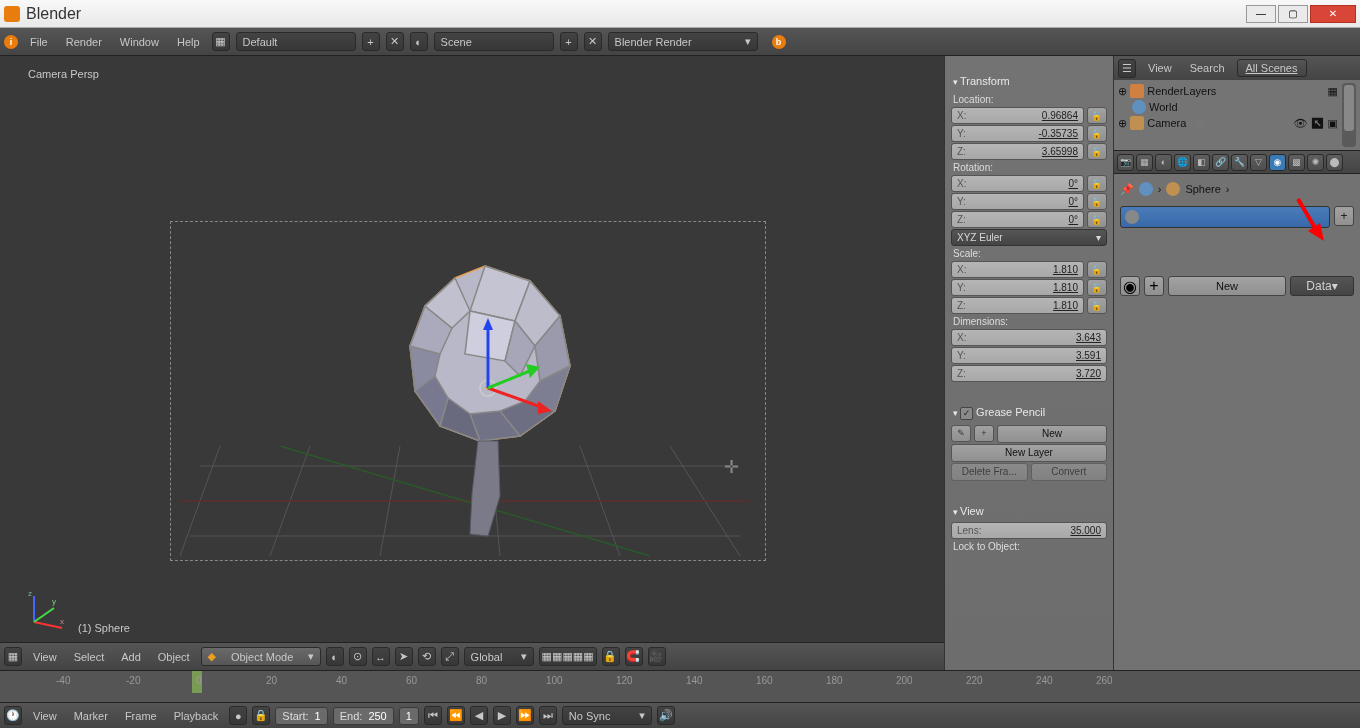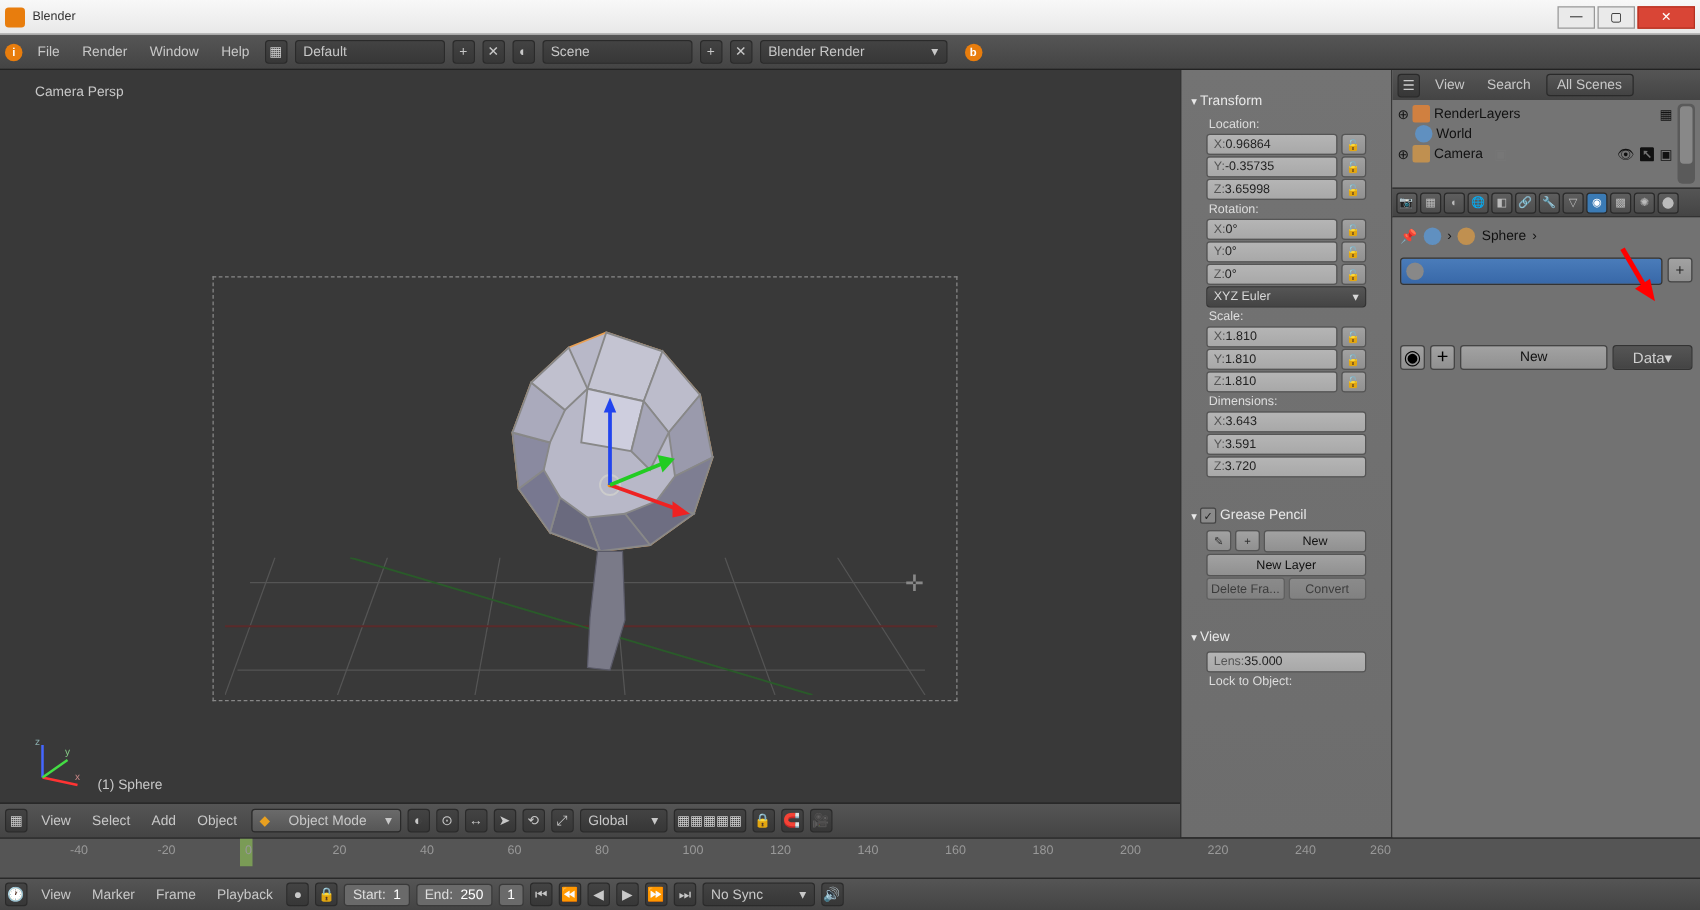--- a/index.html
+++ b/index.html
@@ -1,21 +1,21 @@
 <!DOCTYPE html>
 <html><head>
 <meta charset="utf-8">
 <style>
 * { box-sizing: border-box; margin: 0; padding: 0; font-family: Arial, sans-serif; }
 body { width: 1360px; height: 728px; background: #393939; overflow: hidden; display: flex; flex-direction: column; }
 
 
 .titlebar { height: 28px; background: linear-gradient(to bottom, #f8f8f8, #e8e8e8); display: flex; align-items: center; padding: 0 4px; border-bottom: 1px solid #aaa; }
 .titlebar .icon-blender { width: 16px; height: 16px; background: #e87d0d; border-radius: 3px; margin-right: 6px; }
-.titlebar .title { font-size: 10px; color: #333; flex: 1; }
+.titlebar .title { font-size: 16px; color: #333; flex: 1; }
 .titlebar .winbtns { display: flex; gap: 2px; }
 .titlebar .winbtn { width: 30px; height: 18px; display: flex; align-items: center; justify-content: center; font-size: 10px; border: 1px solid #999; background: #eaeaea; }
 .titlebar .winbtn.close { background: #d94536; color: #fff; border-color: #b53020; width: 46px; }
 
 
 .infobar { height: 28px; background: linear-gradient(to bottom, #555, #444); display: flex; align-items: center; padding: 0 4px; gap: 6px; font-size: 11px; color: #bbb; border-bottom: 1px solid #222; }
 .menu-item { color: #c8c8c8; padding: 2px 6px; cursor: pointer; }
 .hdr-ctrl { background: linear-gradient(to bottom, #434343, #373737); border: 1px solid #2a2a2a; border-radius: 3px; height: 19px; display: flex; align-items: center; padding: 0 6px; color: #c8c8c8; font-size: 11px; }
 .hdr-btn { width: 18px; justify-content: center; padding: 0; }
 .hdr-dropdown { min-width: 120px; justify-content: space-between; }
@@ -42,35 +42,35 @@
 .timeline-ruler .tick { position: absolute; top: 4px; }
 .timeline-ruler .zero { position: absolute; left: 192px; top: 0; width: 10px; height: 22px; background: #7a9b56; }
 .timeline-toolbar { height: 26px; background: linear-gradient(to bottom, #555, #444); display: flex; align-items: center; padding: 0 4px; gap: 5px; font-size: 11px; color: #c8c8c8; border-top: 1px solid #222; }
 .numfield { background: #6a6a6a; border: 1px solid #3a3a3a; border-radius: 3px; height: 18px; padding: 0 6px; display: flex; align-items: center; gap: 6px; color: #ddd; justify-content: space-between; }
 .numfield .val { color: #fff; }
 
 
 .npanel { width: 170px; background: linear-gradient(to bottom, #737373, #6d6d6d); display: flex; flex-direction: column; border-left: 1px solid #333; border-right: 1px solid #333; overflow-y: hidden; }
 .np-header { padding: 3px 8px; font-size: 11px; color: #e8e8e8; cursor: pointer; margin-top: 16px; }
 .np-header::before { content: "▾ "; font-size: 9px; }
-.np-group { padding: 2px 20px 4px; }
+.np-group { padding: 2px 6px 4px; }
 .np-label { font-size: 10px; color: #ddd; margin: 2px 0 2px 2px; }
 .np-row { display: flex; gap: 3px; margin-bottom: 1px; }
 .np-field { flex: 1; background: linear-gradient(to bottom, #b5b5b5, #a8a8a8); border: 1px solid #555; border-radius: 3px; height: 17px; display: flex; align-items: center; padding: 0 5px; font-size: 10px; color: #222; }
 .np-field .k { color: #555; }
-.np-field .v { flex: 1; text-align: left; }
+.np-field .v { flex: 1; text-align: right; text-decoration: underline; }
 .np-iconbtn { width: 20px; height: 17px; background: linear-gradient(to bottom, #a2a2a2, #909090); border: 1px solid #555; border-radius: 3px; display: flex; align-items: center; justify-content: center; font-size: 9px; color: #333; }
 .np-btn { flex: 1; background: linear-gradient(to bottom, #a2a2a2, #909090); border: 1px solid #555; border-radius: 3px; height: 18px; display: flex; align-items: center; justify-content: center; font-size: 10px; color: #111; }
 .np-dropdown { background: linear-gradient(to bottom, #555, #444); color: #d8d8d8; border: 1px solid #333; }
 
 
 .proppanel { width: 246px; background: #727272; display: flex; flex-direction: column; }
 .proppanel .outliner { height: 94px; background: #747474; display: flex; flex-direction: column; }
 .outliner-hdr { height: 24px; background: linear-gradient(to bottom, #555, #444); display: flex; align-items: center; padding: 0 4px; gap: 6px; font-size: 11px; color: #c8c8c8; }
-.outliner-btn { background: linear-gradient(to bottom, #555, #434343); border: 1px solid #2a2a2a; border-radius: 3px; height: 18px; padding: 0 8px; display: flex; align-items: center; }
+.outliner-btn { background: linear-gradient(to bottom, #555, #434343); border: 1px solid #2a2a2a; border-radius: 3px; height: 18px; padding: 0 8px; display: flex; align-items: center; text-decoration: underline; }
 .outliner-body { flex: 1; background: #747474; padding: 3px 4px; font-size: 11px; color: #111; display: flex; gap: 4px; }
 .ol-tree { flex: 1; }
 .ol-row { display: flex; align-items: center; gap: 3px; padding: 1px 0; }
 .ol-indent { padding-left: 14px; }
 .ol-icon { width: 14px; height: 14px; border-radius: 2px; }
 .ol-scrollbar { width: 14px; background: #5a5a5a; border-radius: 4px; position: relative; }
 .ol-thumb { position: absolute; top: 2px; left: 2px; right: 2px; height: 46px; background: #888; border-radius: 3px; }
 
 .prop-hdr { height: 24px; background: linear-gradient(to bottom, #555, #444); display: flex; align-items: center; padding: 0 3px; gap: 2px; border-top: 1px solid #222; border-bottom: 1px solid #222; }
 .prop-tab { width: 17px; height: 17px; background: linear-gradient(to bottom, #5e5e5e, #4e4e4e); border: 1px solid #2a2a2a; border-radius: 3px; display: flex; align-items: center; justify-content: center; font-size: 9px; color: #bbb; }

